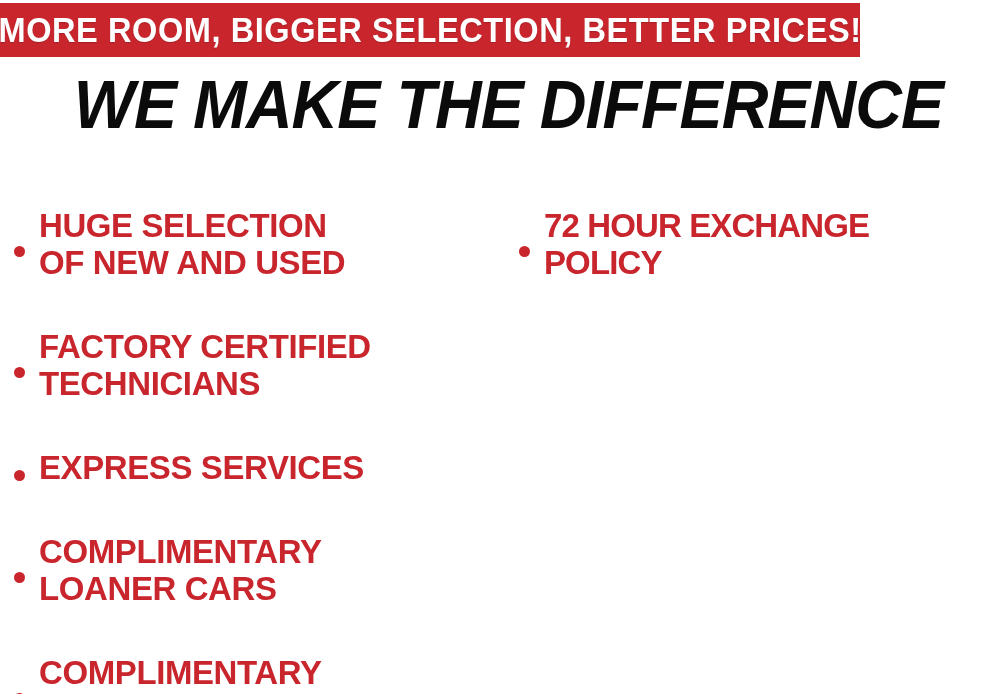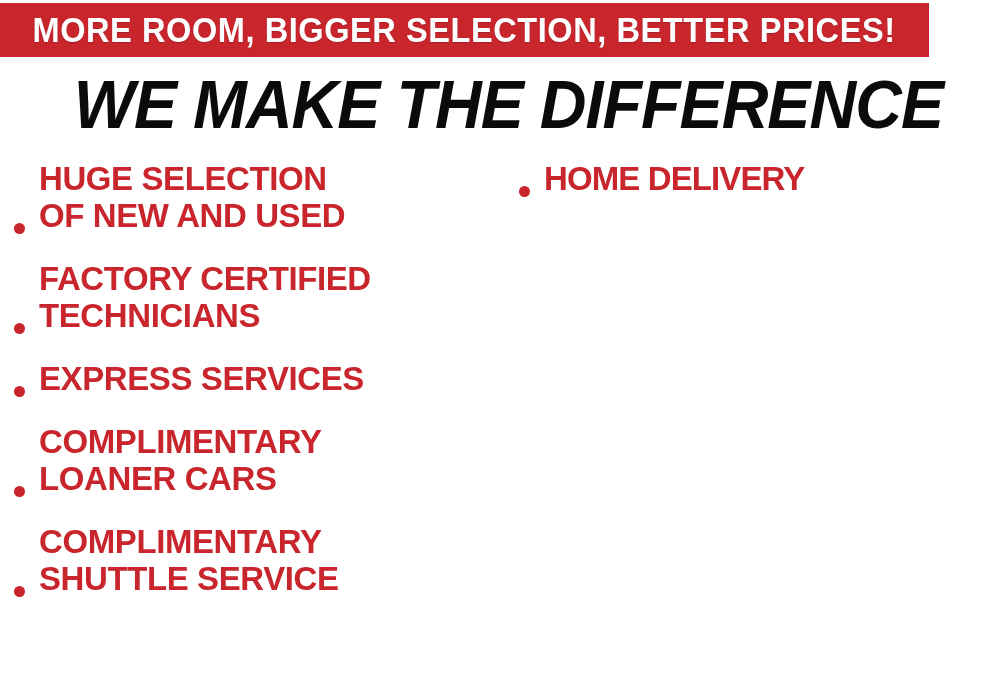--- a/index.html
+++ b/index.html
@@ -14,21 +14,21 @@
 
   body {
     font-family:"Liberation Sans", sans-serif;
     position:relative;
   }
 
   
   .banner {
     position:absolute;
     left:0; top:3px;
-    width:929px; height:54px;
+    width:860px; height:54px;
     background:#c9252d;
     display:flex;
     align-items:center;
     justify-content:center;
   }
   .banner-text {
     font-family:"Liberation Sans", sans-serif;
     font-weight:bold;
     font-size:35px;
     line-height:36px;
@@ -70,22 +70,23 @@
 
   .col {
     position:absolute;
     top:0;
   }
   .col-left  { left:14px;  width:492px; }
   .col-right { left:519px; width:481px; }
 
   .bullet-item {
     display:flex;
-    align-items:flex-end;
+    align-items:center;
     margin-bottom:26px;
+    margin-top:47px;
   }
   .col-right .bullet-item { margin-bottom:25px; }
 
   .bullet-dot {
     flex:0 0 auto;
     width:11px; height:11px;
     border-radius:50%;
     background:#c9252d;
     margin-top:15px;
     margin-right:14px;
@@ -148,25 +149,26 @@
     <div class="bullet-item">
       <span class="bullet-dot"></span>
       <span class="bullet-label">COMPLIMENTARY
 SHUTTLE SERVICE</span>
     </div>
 
   </div>
 
   <div class="col col-right">
 
-
     <div class="bullet-item">
       <span class="bullet-dot"></span>
-      <span class="bullet-label">HOME DELIVERY</span>
+      <span class="bullet-label">72 HOUR EXCHANGE
+POLICY</span>
     </div>
+
 
 
 
 
 
   </div>
 
 </div>
 
 </body></html>

